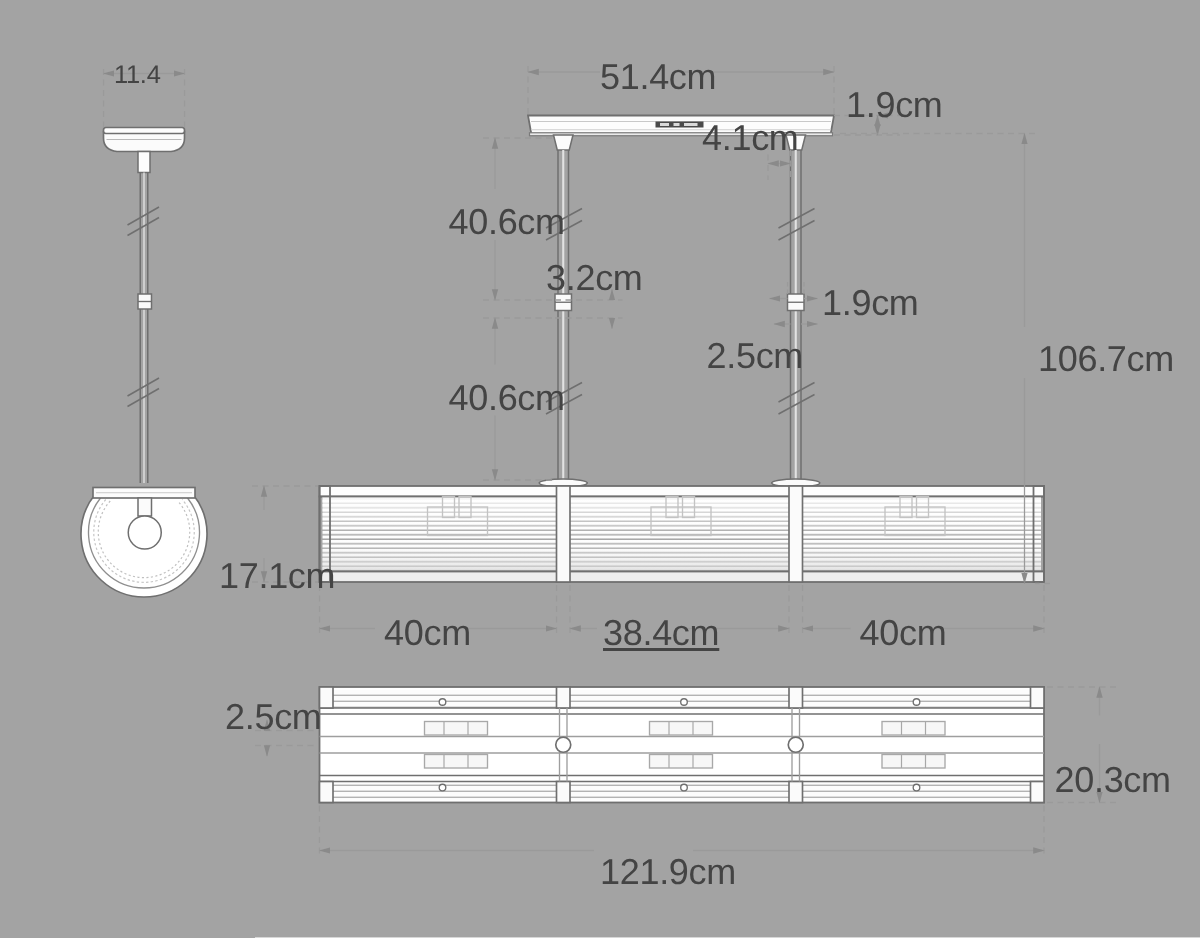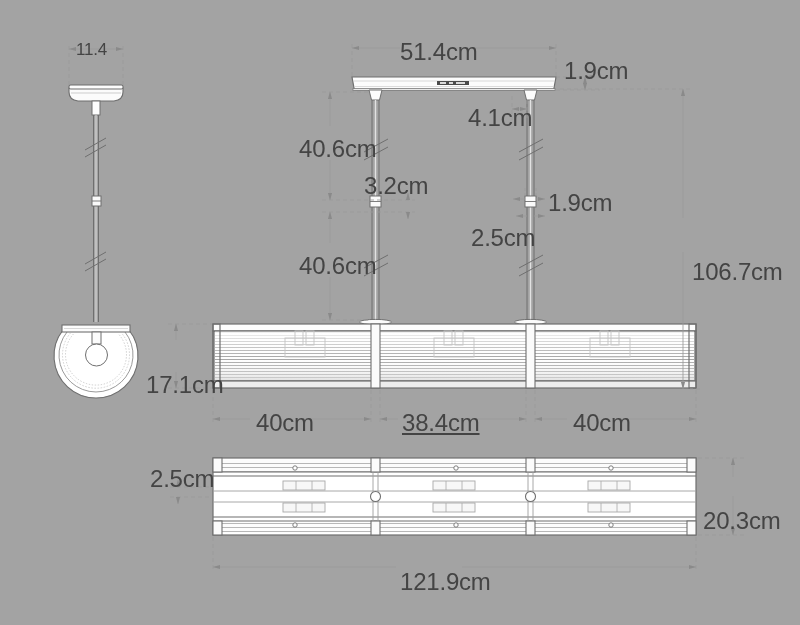--- a/index.html
+++ b/index.html
@@ -320,27 +320,27 @@
     <line x1="696" y1="537" x2="696" y2="572" stroke-dasharray="4 3"></line>
     <line x1="213" y1="567" x2="396" y2="567" marker-start="url(#arrL)"></line>
     <line x1="462" y1="567" x2="696" y2="567" marker-end="url(#arrR)"></line>
   </g>
   </g>
 </svg>
 
 <div class="lbl" style="left:76px;top:40px;">11.4</div>
 <div class="lbl big" style="left:400px;top:38px;">51.4cm</div>
 <div class="lbl big" style="left:564px;top:57px;">1.9cm</div>
-<div class="lbl big" style="left:468px;top:104px;">4.1cm</div>
+<div class="lbl big" style="left:468px;top:79px;">4.1cm</div>
 <div class="lbl big" style="left:299px;top:135px;">40.6cm</div>
 <div class="lbl big" style="left:364px;top:172px;">3.2cm</div>
 <div class="lbl big" style="left:548px;top:189px;">1.9cm</div>
 <div class="lbl big" style="left:471px;top:224px;">2.5cm</div>
 <div class="lbl big" style="left:299px;top:252px;">40.6cm</div>
-<div class="lbl big" style="left:692px;top:226px;margin-top:32px;">106.7cm</div>
+<div class="lbl big" style="left:692px;top:226px;">106.7cm</div>
 <div class="lbl big" style="left:146px;top:347px;margin-top:24px;">17.1cm</div>
 <div class="lbl big" style="left:256px;top:409px;">40cm</div>
 <div class="lbl big" style="left:402px;top:409px;text-decoration:underline;">38.4cm</div>
 <div class="lbl big" style="left:573px;top:409px;">40cm</div>
 <div class="lbl big" style="left:150px;top:465px;">2.5cm</div>
 <div class="lbl big" style="left:703px;top:507px;">20.3cm</div>
 <div class="lbl big" style="left:400px;top:568px;">121.9cm</div>
 
 </div>
 

